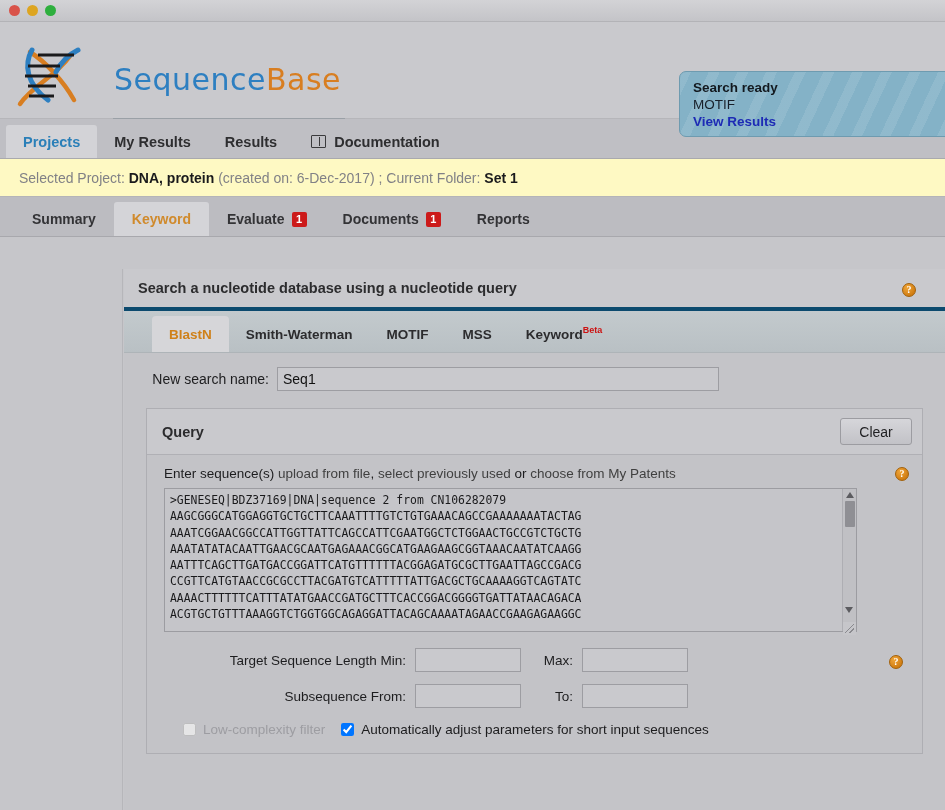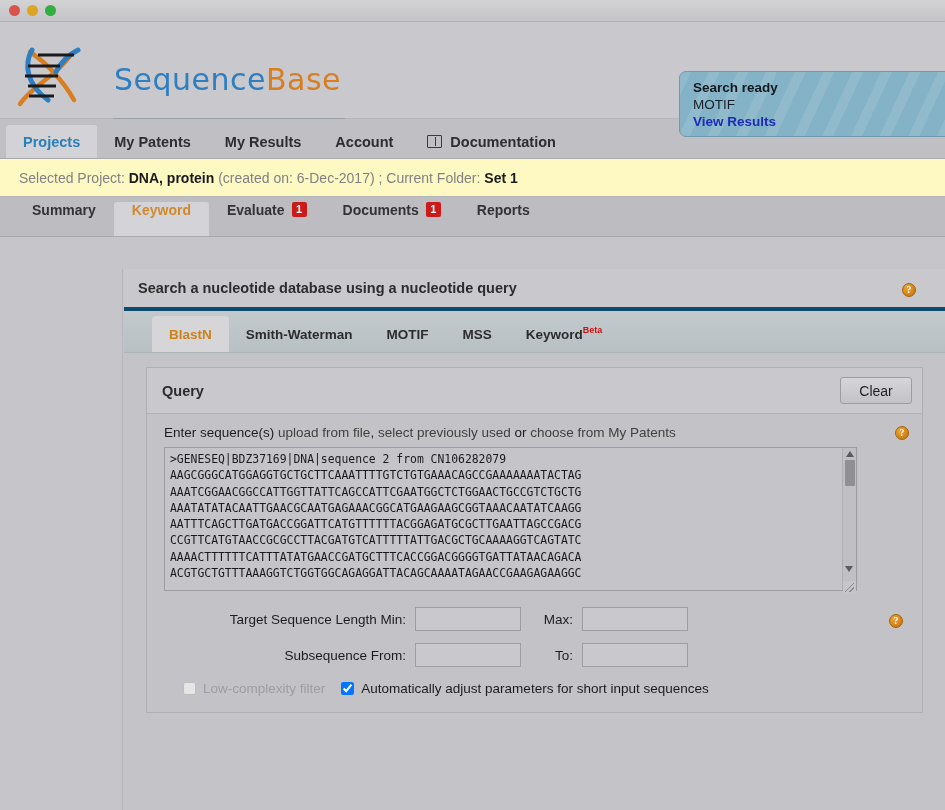--- a/index.html
+++ b/index.html
@@ -134,21 +134,21 @@
   #subtabs {
     height: 40px;
     background: #bcbcc1;
     display: flex; align-items: flex-end;
     padding-left: 14px;
     border-bottom: 1px solid #a8a8ad;
   }
   .subtab {
     height: 34px;
     padding: 0 18px;
-    display: flex; align-items: flex-start;
+    display: flex; align-items: center;
     font-size: 14px;
     font-weight: bold;
     color: #333336;
     cursor: pointer;
   }
   .subtab.active {
     background: #d4d4d8;
     color: #d08a2c;
     border-radius: 3px 3px 0 0;
   }
@@ -424,27 +424,24 @@
       <div class="l2">MOTIF</div>
       <div class="l3">View Results</div>
     </div>
   </div>
 
   <div id="topnav">
     <div class="topnav-item active">
       <span>Projects</span>
     </div>
     <div class="topnav-item">
-      <span>My Patents</span>
+      <span>My Results</span>
     </div>
     <div class="topnav-item">
-      <span>My Results</span>
-    </div>
-    <div class="topnav-item">
-      <span>Account</span>
+      <span>Results</span>
     </div>
     <div class="topnav-item">
       <span class="doc-icon"></span>
       <span>Documentation</span>
     </div>
   </div>
 
   <div id="projectbar">
     <span class="muted">Selected Project:</span>&nbsp;
     <span class="strong">DNA, protein</span>&nbsp;
@@ -497,20 +494,24 @@
           <span>MSS</span>
         </div>
         <div class="mtab">
           <span>Keyword</span>
             <span class="sup-beta">Beta</span>
         </div>
       </div>
 
       <div id="form-body">
 
+        <div class="row-searchname">
+          <span class="lbl">New search name:</span>
+          <input id="search-name-input" class="txt" type="text" value="Seq1" style="">
+        </div>
 
         <div id="query-box">
 
           <div id="query-head">
             <span class="qtitle">Query</span>
             <button id="clear-btn">Clear</button>
           </div>
 
           <div id="query-inner">
 

